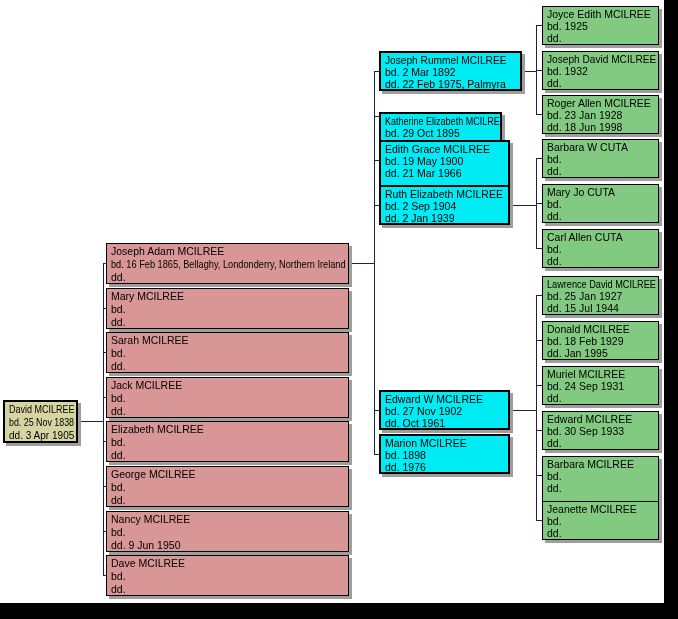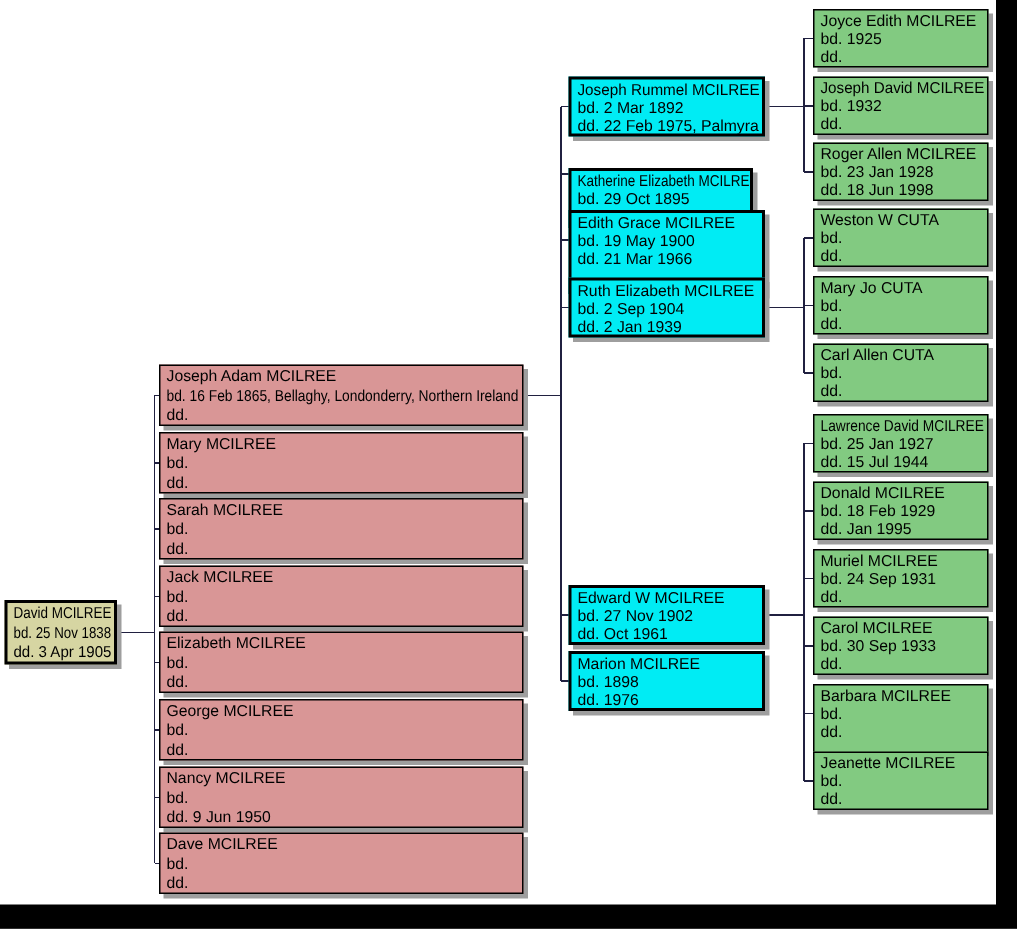--- a/index.html
+++ b/index.html
@@ -101,21 +101,21 @@
       <div class="box gen1" style="left: 106px; top: 511px; width: 243px; height: 41px;">
         <div class="line">Nancy MCILREE</div>
         <div class="line">bd.</div>
         <div class="line">dd. 9 Jun 1950</div>
       </div>
       <div class="box gen1" style="left: 106px; top: 555px; width: 243px; height: 41px;">
         <div class="line">Dave MCILREE</div>
         <div class="line">bd.</div>
         <div class="line">dd.</div>
       </div>
-      <div class="box gen2" style="left: 379px; top: 51px; width: 131px; height: 40px;">
+      <div class="box gen2" style="left: 379px; top: 51px; width: 143px; height: 40px;">
         <div class="line" style="transform: scaleX(0.968);">Joseph Rummel MCILREE</div>
         <div class="line">bd. 2 Mar 1892</div>
         <div class="line">dd. 22 Feb 1975, Palmyra</div>
       </div>
       <div class="box gen2" style="left: 379px; top: 112px; width: 123px; height: 40px;">
         <div class="line" style="transform: scaleX(0.858156);">Katherine Elizabeth MCILREE</div>
         <div class="line">bd. 29 Oct 1895</div>
         <div class="line">dd. 1960</div>
       </div>
       <div class="box gen2" style="left: 379px; top: 140px; width: 131px; height: 56px;">
@@ -147,21 +147,21 @@
         <div class="line" style="transform: scaleX(0.964602);">Joseph David MCILREE</div>
         <div class="line">bd. 1932</div>
         <div class="line">dd.</div>
       </div>
       <div class="box gen3" style="left: 542px; top: 95px; width: 117px; height: 39px;">
         <div class="line">Roger Allen MCILREE</div>
         <div class="line">bd. 23 Jan 1928</div>
         <div class="line">dd. 18 Jun 1998</div>
       </div>
       <div class="box gen3" style="left: 542px; top: 139px; width: 117px; height: 39px;">
-        <div class="line">Weston W CUTA</div>
+        <div class="line">Barbara W CUTA</div>
         <div class="line">bd.</div>
         <div class="line">dd.</div>
       </div>
       <div class="box gen3" style="left: 542px; top: 184px; width: 117px; height: 39px;">
         <div class="line">Mary Jo CUTA</div>
         <div class="line">bd.</div>
         <div class="line">dd.</div>
       </div>
       <div class="box gen3" style="left: 542px; top: 229px; width: 117px; height: 39px;">
         <div class="line">Carl Allen CUTA</div>
@@ -177,21 +177,21 @@
         <div class="line">Donald MCILREE</div>
         <div class="line">bd. 18 Feb 1929</div>
         <div class="line">dd. Jan 1995</div>
       </div>
       <div class="box gen3" style="left: 542px; top: 366px; width: 117px; height: 39px;">
         <div class="line">Muriel MCILREE</div>
         <div class="line">bd. 24 Sep 1931</div>
         <div class="line">dd.</div>
       </div>
       <div class="box gen3" style="left: 542px; top: 411px; width: 117px; height: 39px;">
-        <div class="line">Carol MCILREE</div>
+        <div class="line">Edward MCILREE</div>
         <div class="line">bd. 30 Sep 1933</div>
         <div class="line">dd.</div>
       </div>
       <div class="box gen3" style="left: 542px; top: 456px; width: 117px; height: 52px;">
         <div class="line">Barbara MCILREE</div>
         <div class="line">bd.</div>
         <div class="line">dd.</div>
       </div>
       <div class="box gen3" style="left: 542px; top: 501px; width: 117px; height: 39px;">
         <div class="line">Jeanette MCILREE</div>

